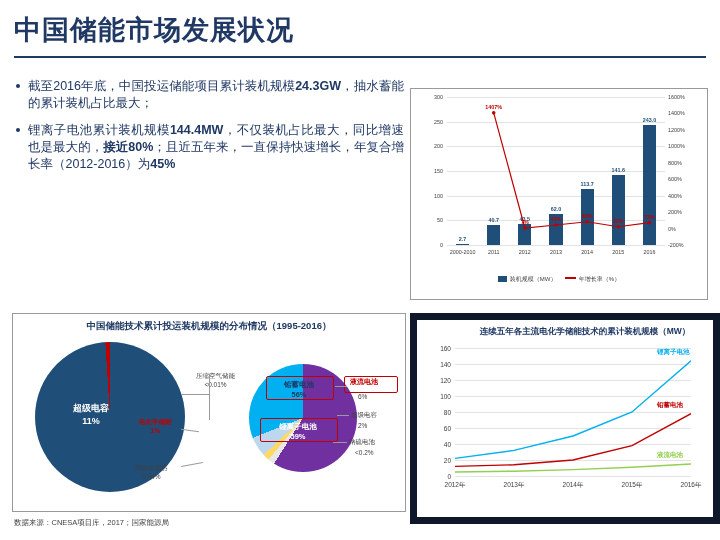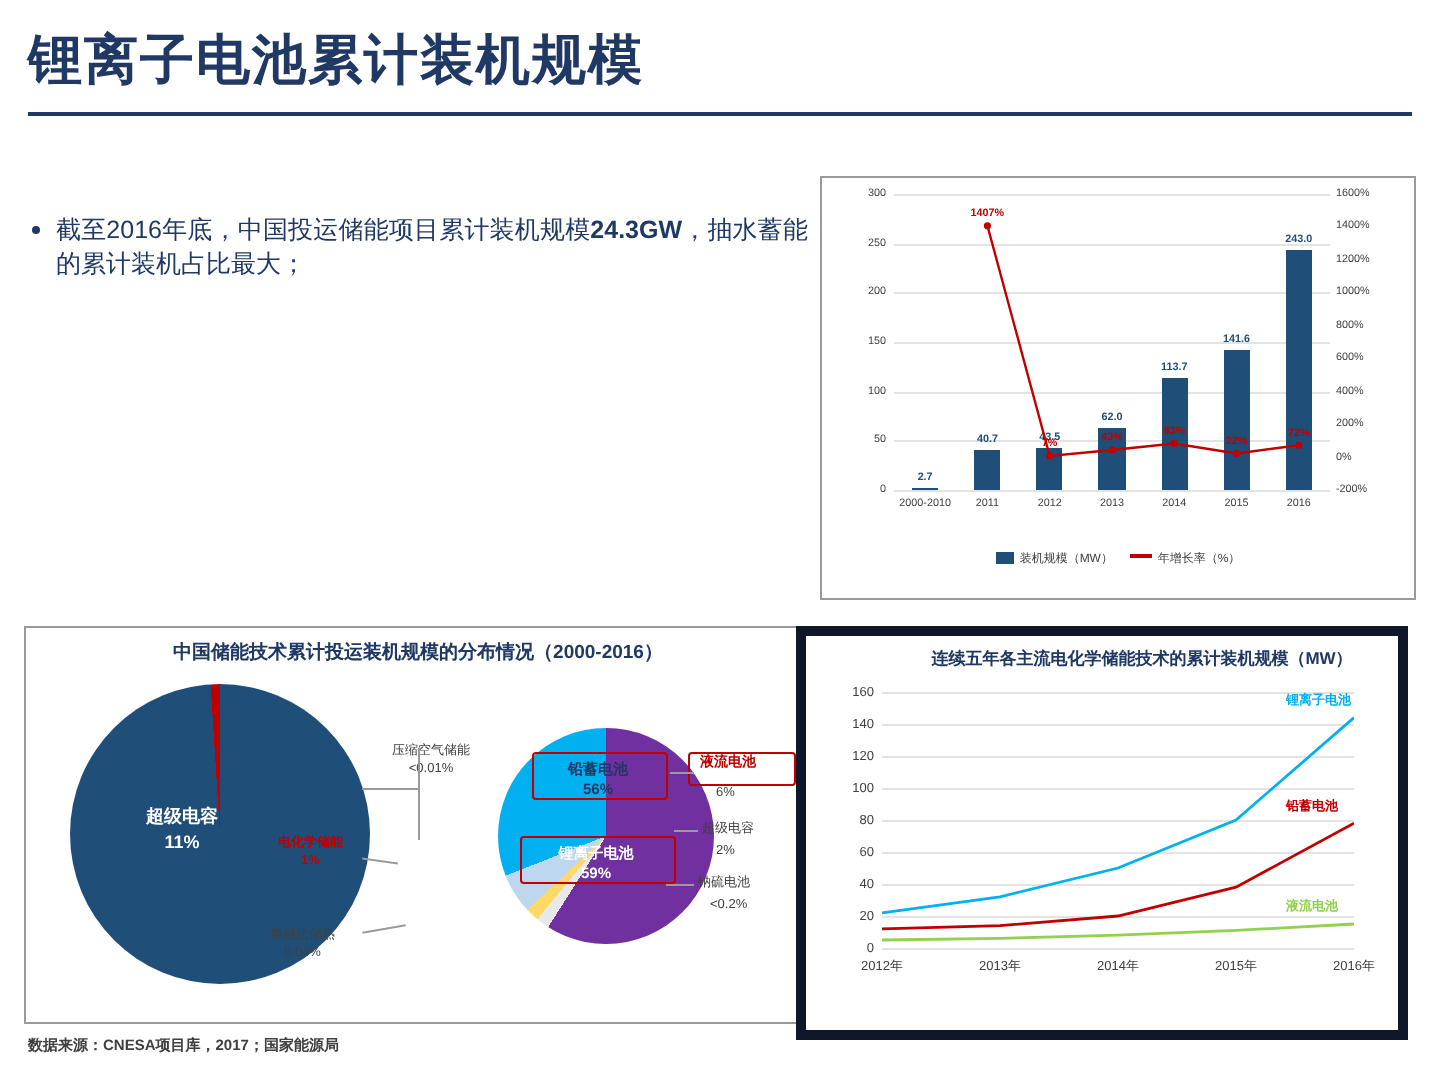--- a/index.html
+++ b/index.html
@@ -18,21 +18,21 @@
     position:absolute;left:14px;top:12px;
     font-size:27px;font-weight:bold;color:#1f3864;
     letter-spacing:1px;
   }
   #title-rule{
     position:absolute;left:14px;top:56px;width:692px;height:2px;
     background:#1f3864;
   }
   
   #bullets{
-    position:absolute;left:14px;top:78px;width:390px;margin-top:29px;
+    position:absolute;left:14px;top:78px;width:390px;
   }
   .bullet{
     position:relative;
     padding-left:14px;
     margin-bottom:10px;
     font-size:12.5px;
     line-height:17px;
     color:#1f3864;
     text-align:justify;
   }
@@ -112,47 +112,48 @@
   .leader{position:absolute;background:#9a9a9a;}
   .callout{
     position:absolute;font-size:6.5px;color:#404040;line-height:8.5px;white-space:nowrap;
   }
   .redbox{
     position:absolute;border:1.3px solid #c00000;border-radius:2px;
   }
   .redtxt{color:#c00000;font-weight:bold;}
   
   #line-card{
-    position:absolute;left:398px;top:313px;width:296px;height:197px;
-    border:5px solid #0f172a;background:#ffffff;
+    position:absolute;left:410px;top:313px;width:296px;height:197px;
+    border:7px solid #0f172a;background:#ffffff;
   }
   #line-title{
     position:absolute;left:48px;top:6px;width:240px;text-align:center;
     font-size:8.5px;color:#1f3864;font-weight:bold;line-height:11px;
   }
   #line-plot{
     position:absolute;left:38px;top:28px;width:236px;height:128px;
   }
   .lgrid{position:absolute;left:0;width:100%;height:1px;background:#e3e3e3;}
   .serieslabel{position:absolute;font-size:6.5px;font-weight:bold;white-space:nowrap;}
   
   #source{
-    position:absolute;left:14px;top:518px;font-size:7.5px;color:#404040;font-weight:bold;
+    position:absolute;left:14px;top:518px;font-size:7.5px;color:#404040;
   }
 </style>
 </head>
 <body>
 
 <div id="title-bar">
-  <div id="title-text">锂离子电池累计装机规模</div>
+  <div id="title-text">中国储能市场发展状况</div>
   <div id="title-rule"></div>
 </div>
 
 <div id="bullets">
     <div class="bullet"><span>截至2016年底，中国投运储能项目累计装机规模</span><span class="b">24.3GW</span><span>，抽水蓄能的累计装机占比最大；</span></div>
+    <div class="bullet"><span>锂离子电池累计装机规模</span><span class="b">144.4MW</span><span>，不仅装机占比最大，同比增速也是最大的，</span><span class="b">接近80%</span><span>；且近五年来，一直保持快速增长，年复合增长率（2012-2016）为</span><span class="b">45%</span></div>
   </div>
 
 <div id="combo-chart">
   <div id="combo-plot">
       <div class="gridline" style="top: 148px;"></div>
       <div class="ytickL" style="left: -32px; top: 145px; width: 28px;">0</div>
       <div class="gridline" style="top: 123.333px;"></div>
       <div class="ytickL" style="left: -32px; top: 120.333px; width: 28px;">50</div>
       <div class="gridline" style="top: 98.6667px;"></div>
       <div class="ytickL" style="left: -32px; top: 95.6667px; width: 28px;">100</div>
@@ -212,21 +213,21 @@
       <div class="ptlabel" style="left: 188.429px; width: 28px; top: 116.636px;">72%</div>
     </div>
   <div id="combo-legend">
     <span><span class="lg-sw" style="background:#1f4e79"></span><span>装机规模（MW）</span></span>
     &nbsp;&nbsp;&nbsp;
     <span><span class="lg-ln" style="background:#c00000"></span><span>年增长率（%）</span></span>
   </div>
 </div>
 
 <div id="pie-card">
-  <div id="pie-title">中国储能技术累计投运装机规模的分布情况（2000-2016）</div>
+  <div id="pie-title">中国储能技术累计投运装机规模的分布情况（1995-2016）</div>
   <div id="pie-main"></div>
   <div id="pie-main-label">
     <span>超级电容</span><br>
     <span>11%</span>
   </div>
 
   <div class="callout" style="left:183px;top:58px;text-align:center;">
     <span>压缩空气储能</span><br>
     <span>&lt;0.01%</span>
   </div>

